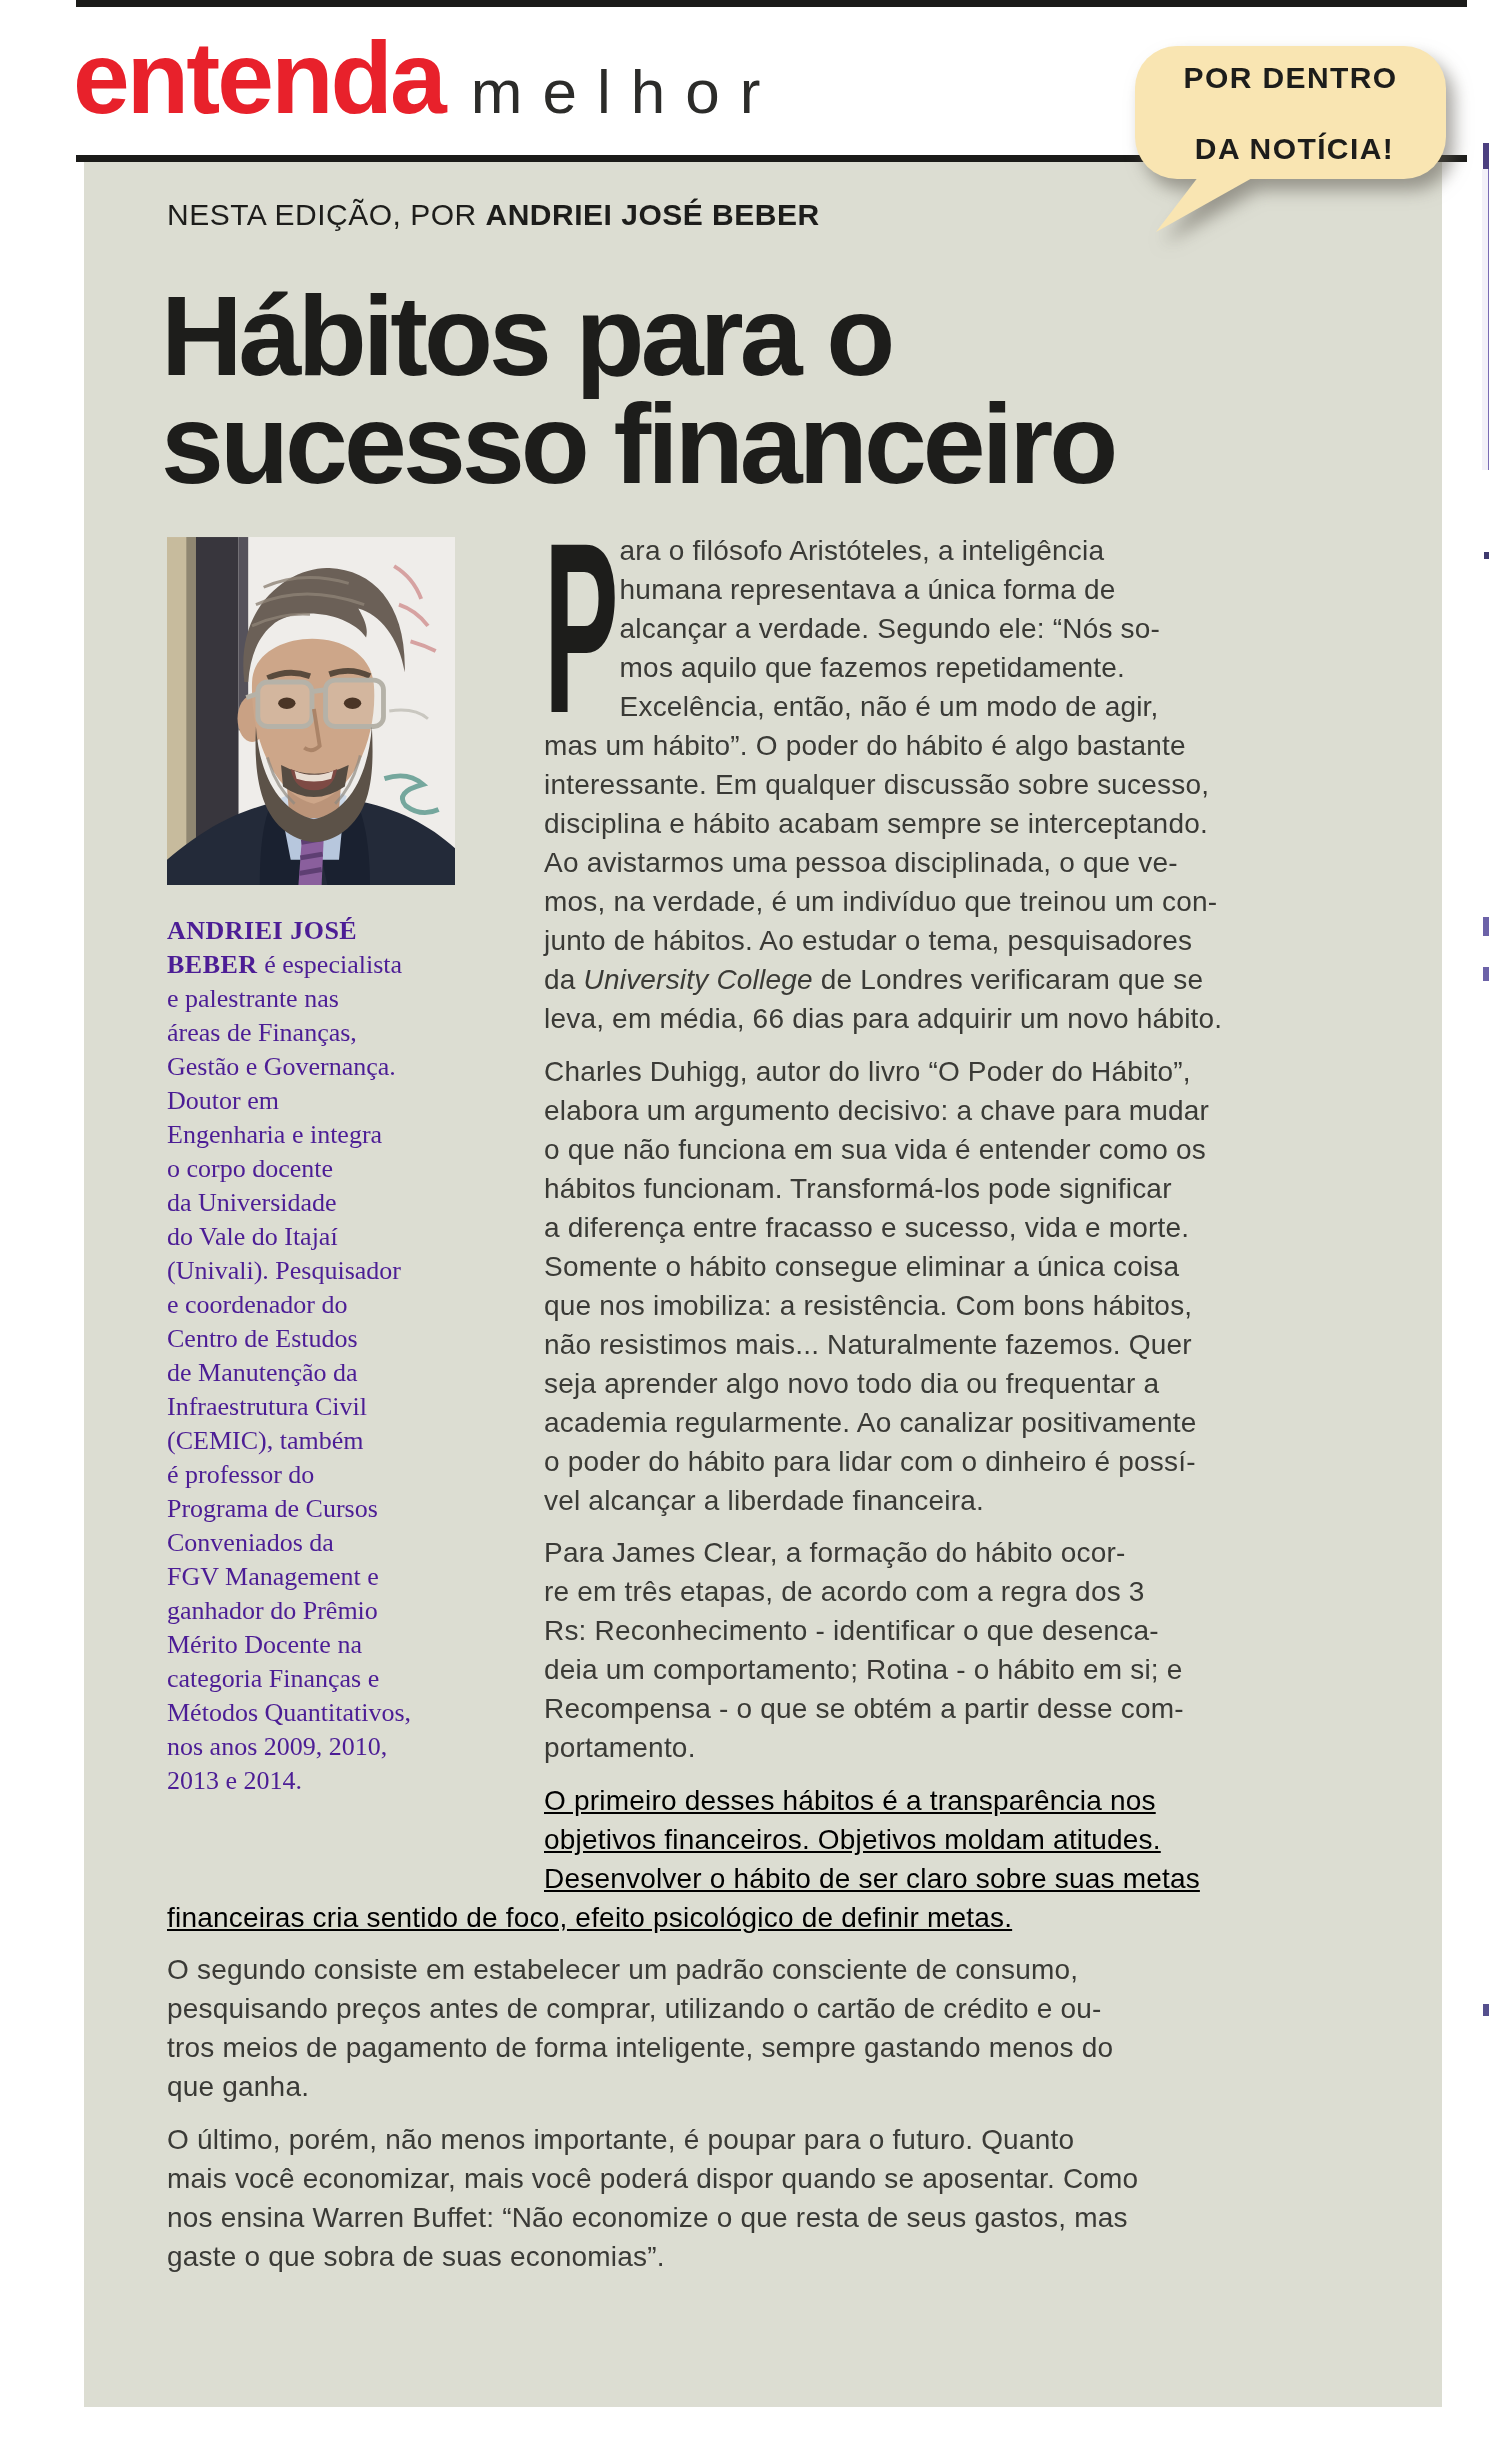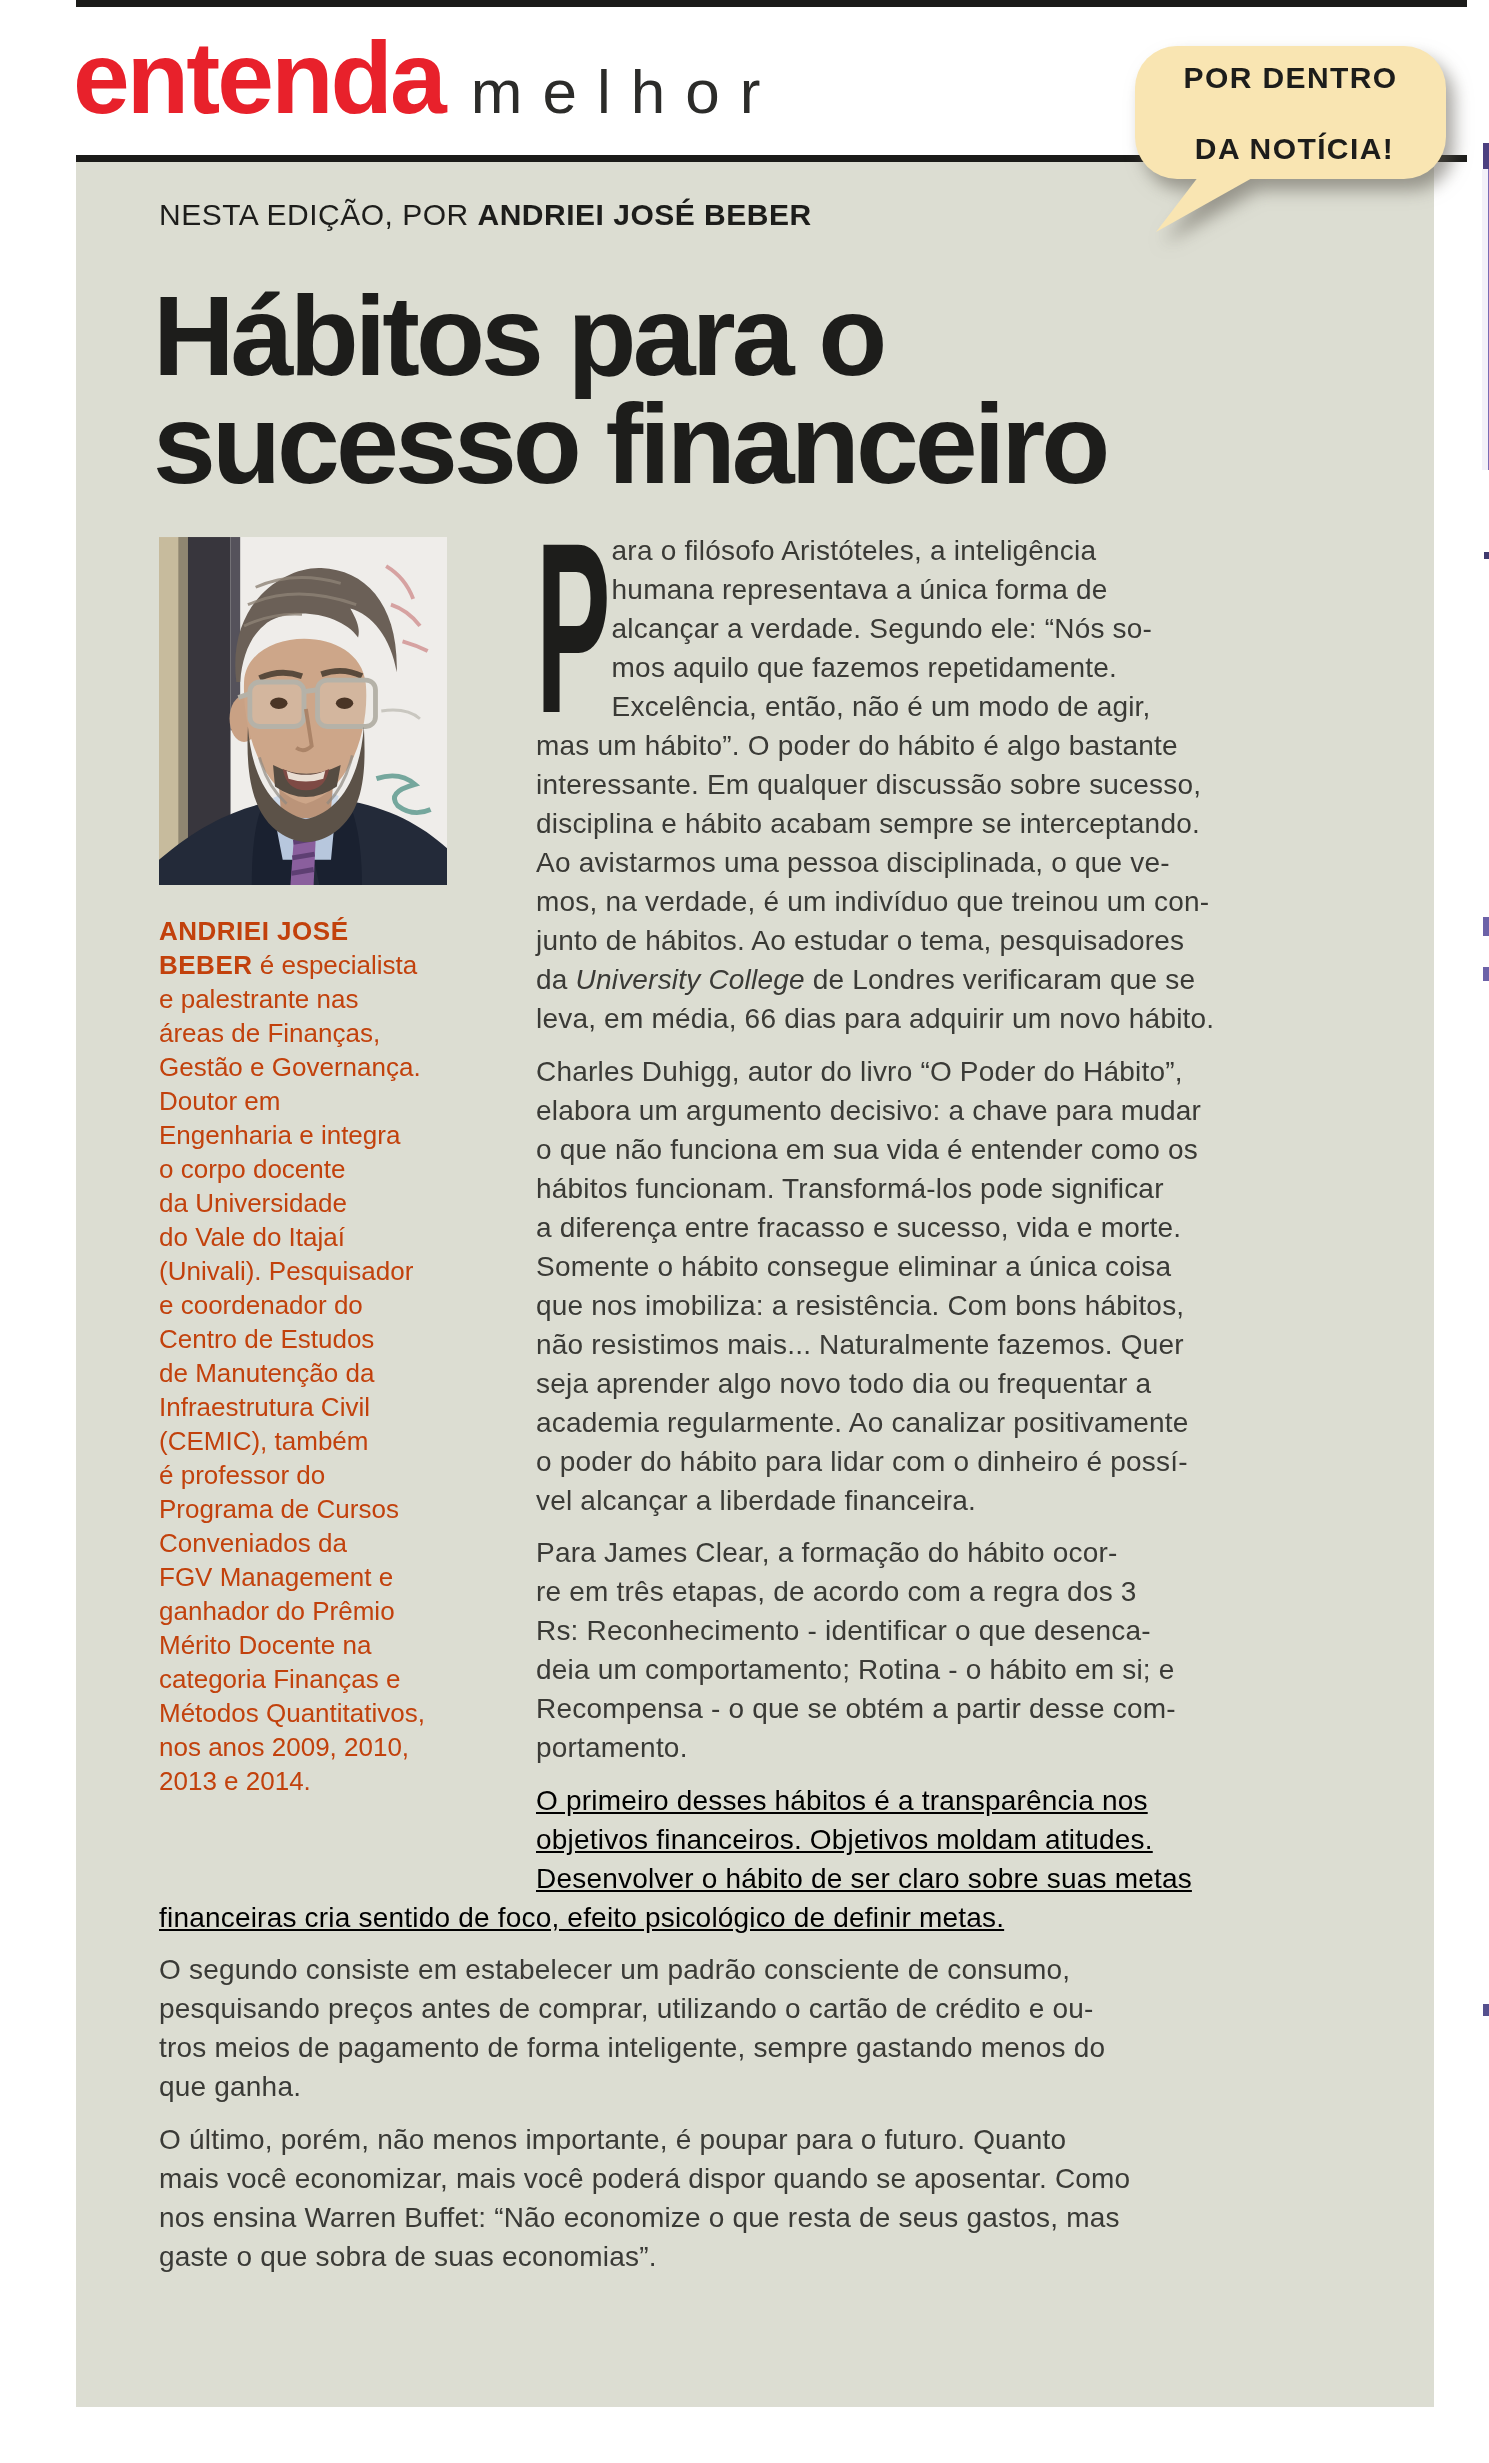--- a/index.html
+++ b/index.html
@@ -18,21 +18,21 @@
   .brand-dark{font-size:62px;font-weight:500;letter-spacing:20px;margin-left:27px;line-height:1;}
   
   .badge-wrap{position:absolute;left:1135px;top:46px;width:319px;height:193px;z-index:6;
     filter:drop-shadow(8.7px 11.6px 8.7px rgba(92,90,80,0.55));}
   .badge-bubble{position:absolute;left:0;top:0;width:311px;height:133px;border-radius:42px;
     display:flex;flex-direction:column;justify-content:center;align-items:center;gap:32px;}
   .badge-line{font-size:30px;font-weight:700;letter-spacing:1.4px;line-height:39px;}
   .badge-tail{position:absolute;left:21px;top:131px;width:98px;height:55px;
     clip-path:polygon(43% 0,100% 0,0 100%);}
   
-  .panel{position:absolute;left:76px;top:162px;width:1358px;height:2245px;z-index:1;}
+  .panel{position:absolute;left:84px;top:162px;width:1358px;height:2245px;z-index:1;}
   .byline{margin:36px 0 0 83px;font-size:30px;letter-spacing:0.5px;white-space:nowrap;}
   .byline .bold{font-weight:700;}
   .headline{margin:50px 0 0 77px;font-weight:700;font-size:113px;line-height:108px;letter-spacing:-3.9px;white-space:nowrap;}
   
   .article{margin:33px 27px 0 83px;width:1248px;}
   .leftcol{float:left;width:377px;margin:5.8px 0 68px 0;}
   .photo-box{width:288px;height:348px;overflow:hidden;background:#ece9e4;}
   .bio{margin-top:29px;width:299px;font-size:26px;line-height:34px;font-weight:300;}
   .bio .b{font-weight:700;letter-spacing:0.5px;}
   .para{margin:0 0 13.5px 0;}
@@ -118,21 +118,21 @@
           <path d="M152,178 L158,216 q-8,8 -16,2" stroke="#ab8468" stroke-width="4" fill="none"></path>
 
           <path d="M92,196 C96,250 118,284 152,292 C188,284 208,248 212,196 C214,240 214,286 178,308 C160,318 146,318 128,308 C94,288 90,240 92,196 Z" fill="#5c5248"></path>
           <path d="M104,228 q8,30 28,48 M200,226 q-8,32 -26,50" stroke="#8f8980" stroke-width="3" fill="none" opacity=".7"></path>
           <path d="M118,236 q34,18 70,0 L184,258 q-32,22 -64,0 Z" fill="#564c42"></path>
 
           <path d="M128,240 q24,12 48,0 q-4,22 -24,22 q-20,0 -24,-22 Z" fill="#7e4a44"></path>
           <path d="M132,242 q20,8 40,0 l-2,8 q-18,6 -36,0 Z" fill="#e8ddd2"></path>
         </svg>
       </div>
-      <div class="bio" id="bio" style="color: #c2410c;">
+      <div class="bio" id="bio" style="color: #4c1d95; font-family: Liberation Serif, serif;">
           <div class=""><span class="b">ANDRIEI JOSÉ</span></div>
           <div class=""><span class="b">BEBER</span><span> é especialista</span></div>
           <div class=""><span>e palestrante nas</span></div>
           <div class=""><span>áreas de Finanças,</span></div>
           <div class=""><span>Gestão e Governança.</span></div>
           <div class=""><span>Doutor em</span></div>
           <div class=""><span>Engenharia e integra</span></div>
           <div class=""><span>o corpo docente</span></div>
           <div class=""><span>da Universidade</span></div>
           <div class=""><span>do Vale do Itajaí</span></div>

